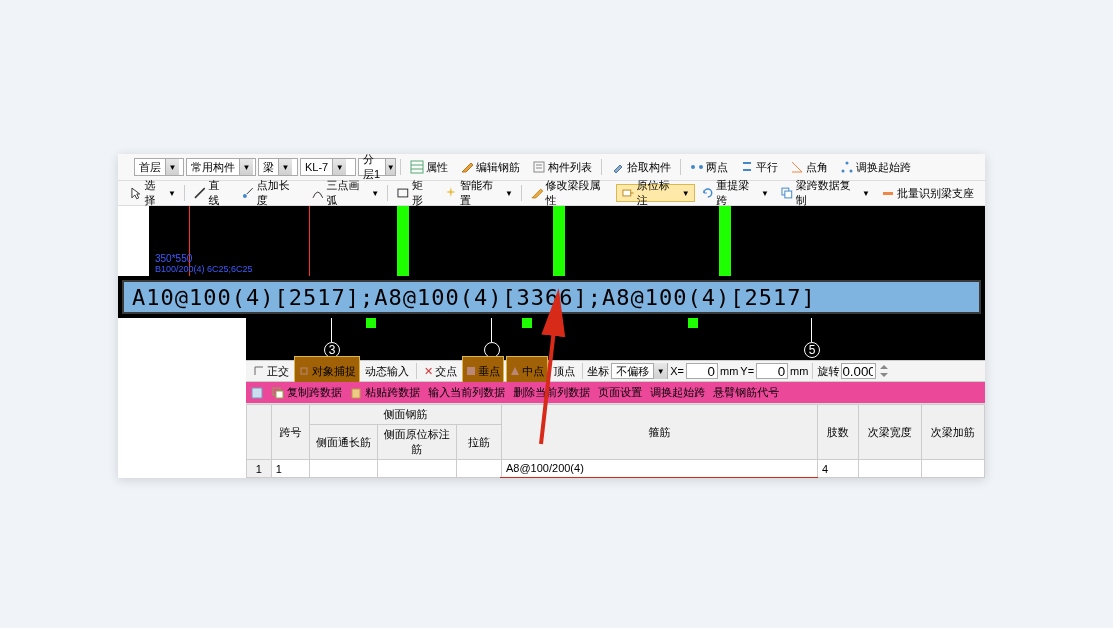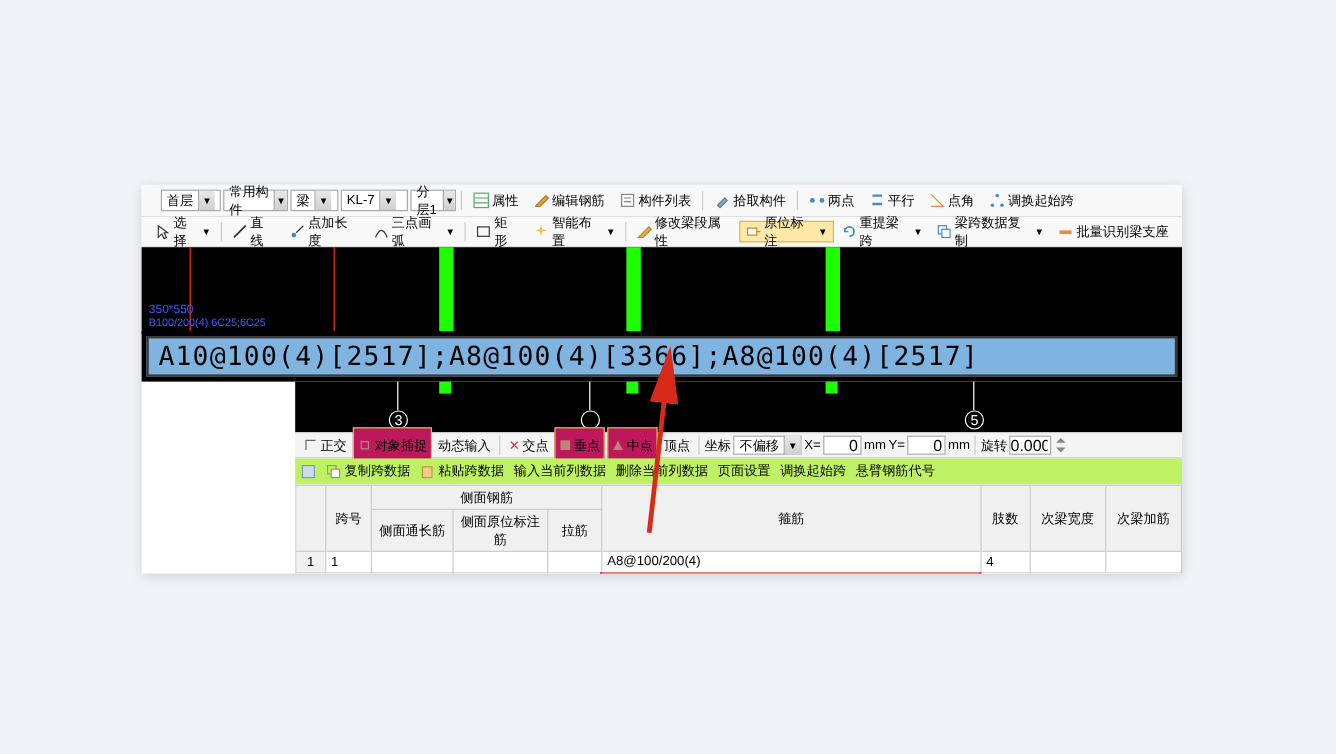--- a/index.html
+++ b/index.html
@@ -13,44 +13,44 @@
 .dropdown .arrow { width: 14px; height: 16px; background: linear-gradient(#e8e8e8,#d0d0d0); border-left: 1px solid #aaa; display: flex; align-items: center; justify-content: center; font-size: 8px; }
 .tbtn { display: inline-flex; align-items: center; gap: 2px; padding: 0 4px; height: 18px; cursor: pointer; border: 1px solid transparent; }
 .tbtn .ico { width: 14px; height: 14px; }
 .sep { width: 1px; height: 16px; background: #ccc; margin: 0 2px; }
 
 
 .toolbar2 { display: flex; align-items: center; padding: 3px 6px; gap: 1px; background: #f8f8f8; border-bottom: 1px solid #ddd; }
 .highlight-btn { background: #ffe9a8; border: 1px solid #d8b850; }
 
 
-.viewport { position: relative; height: 72px; background: #000; }
+.viewport { position: relative; height: 72px; background: #000; margin-left: 31px; }
 .vp-text { position: absolute; left: 6px; bottom: 4px; color: #3b5cff; font-size: 9px; line-height: 1; }
 .vp-text2 { position: absolute; left: 6px; bottom: 14px; color: #3b5cff; font-size: 10px; line-height: 1; }
 .green-col { position: absolute; top: 0; width: 12px; height: 100%; background: #1eff00; }
 .red-line { position: absolute; top: 0; width: 1px; height: 100%; background: #ff3020; }
 
 
 .big-input-wrap { position: absolute; left: 0px; top: 122px; width: 867px; height: 42px; background: #000; display: flex; align-items: center; padding: 4px; }
 .big-input { flex: 1; height: 34px; background: #7fb3e0; border: 2px solid #3a3a3a; color: #000; font-family: monospace; font-size: 22px; letter-spacing: 1px; padding: 0 8px; display: flex; align-items: center; }
 
 
 .viewport2 { position: absolute; left: 128px; top: 164px; right: 0; height: 42px; background: #000; }
 .axis-num { position: absolute; bottom: 2px; color: #fff; font-size: 12px; border: 1px solid #fff; border-radius: 50%; width: 16px; height: 16px; display: flex; align-items: center; justify-content: center; }
 .axis-line { position: absolute; bottom: 18px; width: 1px; height: 24px; background: #fff; }
 .green-stub { position: absolute; top: 0; width: 10px; height: 10px; background: #1eff00; }
 
 
 .snap-bar { position: absolute; left: 128px; top: 206px; right: 0; height: 22px; background: #f4f4f4; border-top: 1px solid #ccc; border-bottom: 1px solid #ccc; display: flex; align-items: center; padding: 0 4px; gap: 2px; font-size: 11px; }
 .snap-btn { display: inline-flex; align-items: center; gap: 2px; padding: 0 3px; height: 31px; }
-.snap-active { background: #be185d; border: 1px solid #d8b850; }
+.snap-active { background: #a16207; border: 1px solid #d8b850; }
 .input-small { width: 32px; height: 16px; border: 1px solid #aaa; text-align: right; padding-right: 2px; }
 
 
-.data-menu { position: absolute; left: 128px; top: 228px; right: 0; height: 22px; background: #bef264; border-bottom: 1px solid #ddd; display: flex; align-items: center; padding: 0 4px; gap: 8px; font-size: 11px; }
+.data-menu { position: absolute; left: 128px; top: 228px; right: 0; height: 22px; background: #ec4899; border-bottom: 1px solid #ddd; display: flex; align-items: center; padding: 0 4px; gap: 8px; font-size: 11px; }
 .data-menu span { cursor: pointer; }
 
 
 .table-wrap { position: absolute; left: 128px; top: 250px; right: 0; bottom: 0; background: #fff; overflow: hidden; }
 table { border-collapse: collapse; width: 100%; font-size: 11px; }
 th, td { border: 1px solid #ccc; padding: 2px 4px; height: 18px; text-align: left; background: #fff; }
 th { background: #f0f0f0; text-align: center; font-weight: normal; }
 .row-num { background: #f0f0f0; text-align: center; width: 22px; }
 tr.sel td { background: #d6e6f5; }
 tr.sel .row-num { background: #d0d8e0; }
@@ -66,21 +66,21 @@
 </head>
 <body>
 
 <div class="screenshot-container">
 
   <div class="dropdown-row">
     <div class="dropdown" style="width:50px">
       <span class="val">首层</span>
         <span class="arrow">▼</span>
     </div>
-    <div class="dropdown" style="width:54px">
+    <div class="dropdown" style="width:70px">
       <span class="val">常用构件</span>
         <span class="arrow">▼</span>
     </div>
     <div class="dropdown" style="width:40px">
       <span class="val">梁</span>
         <span class="arrow">▼</span>
     </div>
     <div class="dropdown" style="width:56px">
       <span class="val">KL-7</span>
         <span class="arrow">▼</span>

